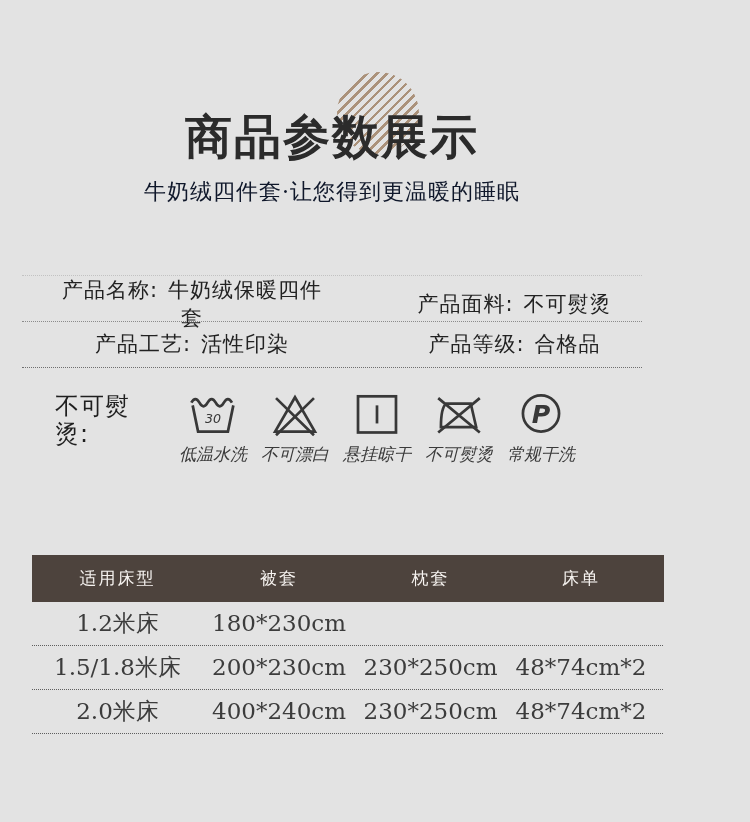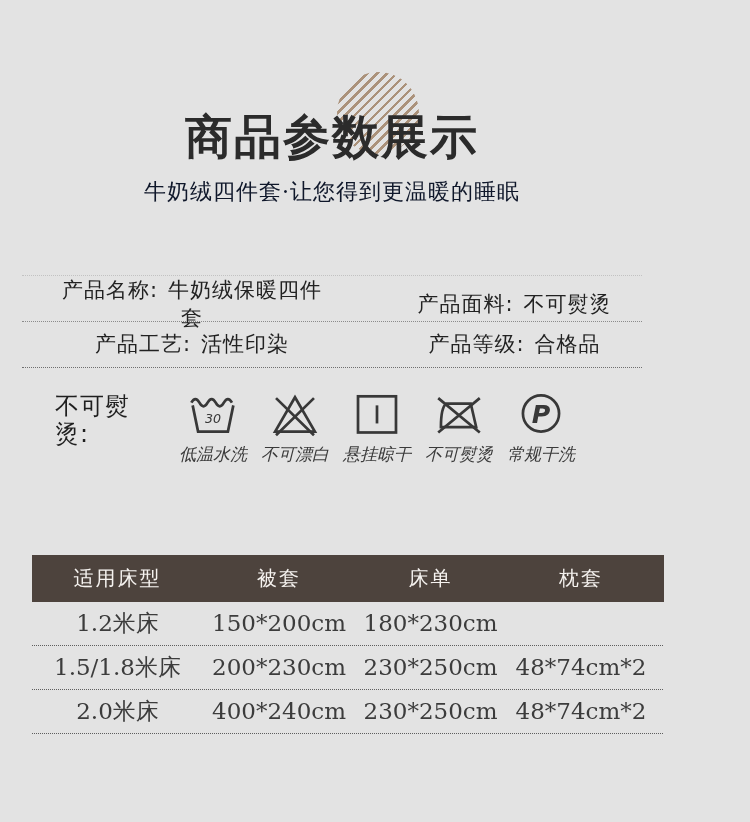--- a/index.html
+++ b/index.html
@@ -62,21 +62,21 @@
 
   
   .size-table { width: 693px; margin: 89px 0 0 32px; }
   .thead, .trow {
     display: grid; grid-template-columns: 171px 152px 151px 150px;
     align-items: center;
   }
   .thead {
     height: 47px; background: #4d433d; color: #f6f3f0;
     font-family: "DejaVu Serif", "Liberation Serif", serif;
-    font-size: 20px; letter-spacing: 2px;
+    font-size: 17px; letter-spacing: 2px;
   }
   .trow {
     height: 44px; border-bottom: 1px dotted #5e5e5e;
     font-family: "DejaVu Serif", "Liberation Serif", serif;
     font-size: 23px; color: #3c3c3c;
   }
   .tcell, .hcell { text-align: center; }
 </style>
 </head>
 <body>
@@ -153,26 +153,25 @@
         <div class="washing-caption">常规干洗</div>
       </div>
 
     </div>
   </section>
 
   <section class="size-table">
     <div class="thead">
       <div class="hcell">适用床型</div>
       <div class="hcell">被套</div>
+      <div class="hcell">枕套</div>
       <div class="hcell">床单</div>
-      <div class="hcell">枕套</div>
     </div>
     <div class="trow">
       <div class="tcell">1.2米床</div>
-      <div class="tcell">150*200cm</div>
       <div class="tcell">180*230cm</div>
     </div>
     <div class="trow">
       <div class="tcell">1.5/1.8米床</div>
       <div class="tcell">200*230cm</div>
       <div class="tcell">230*250cm</div>
       <div class="tcell">48*74cm*2</div>
     </div>
     <div class="trow">
       <div class="tcell">2.0米床</div>

